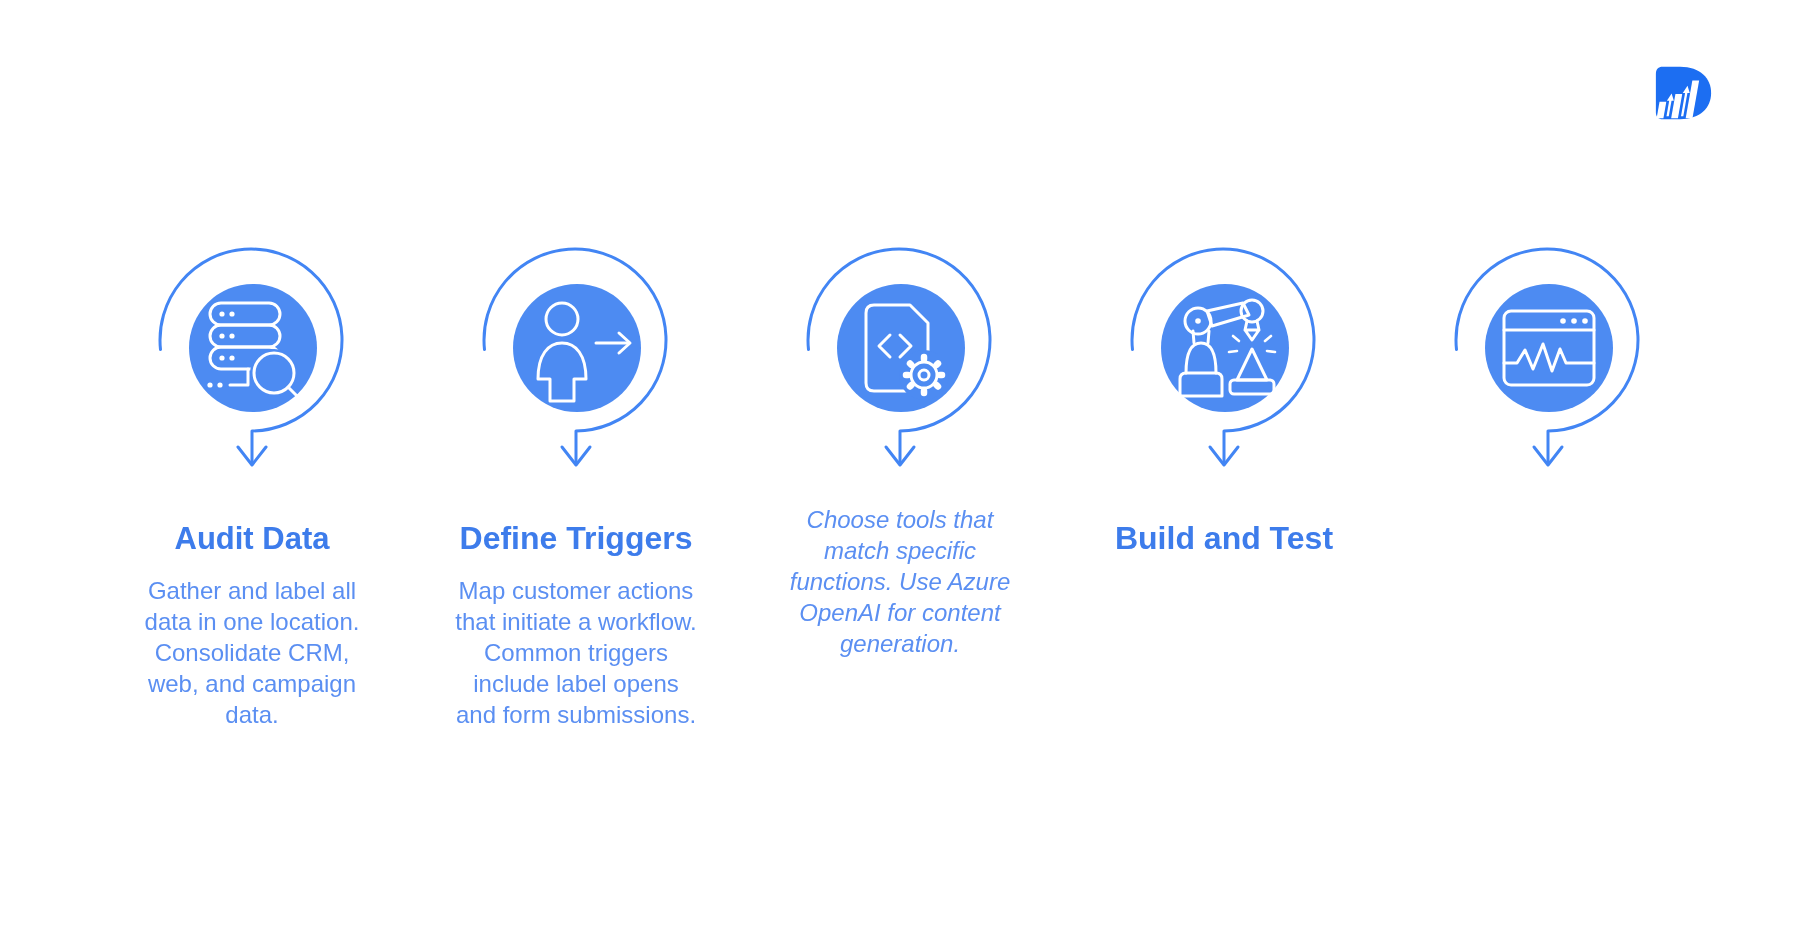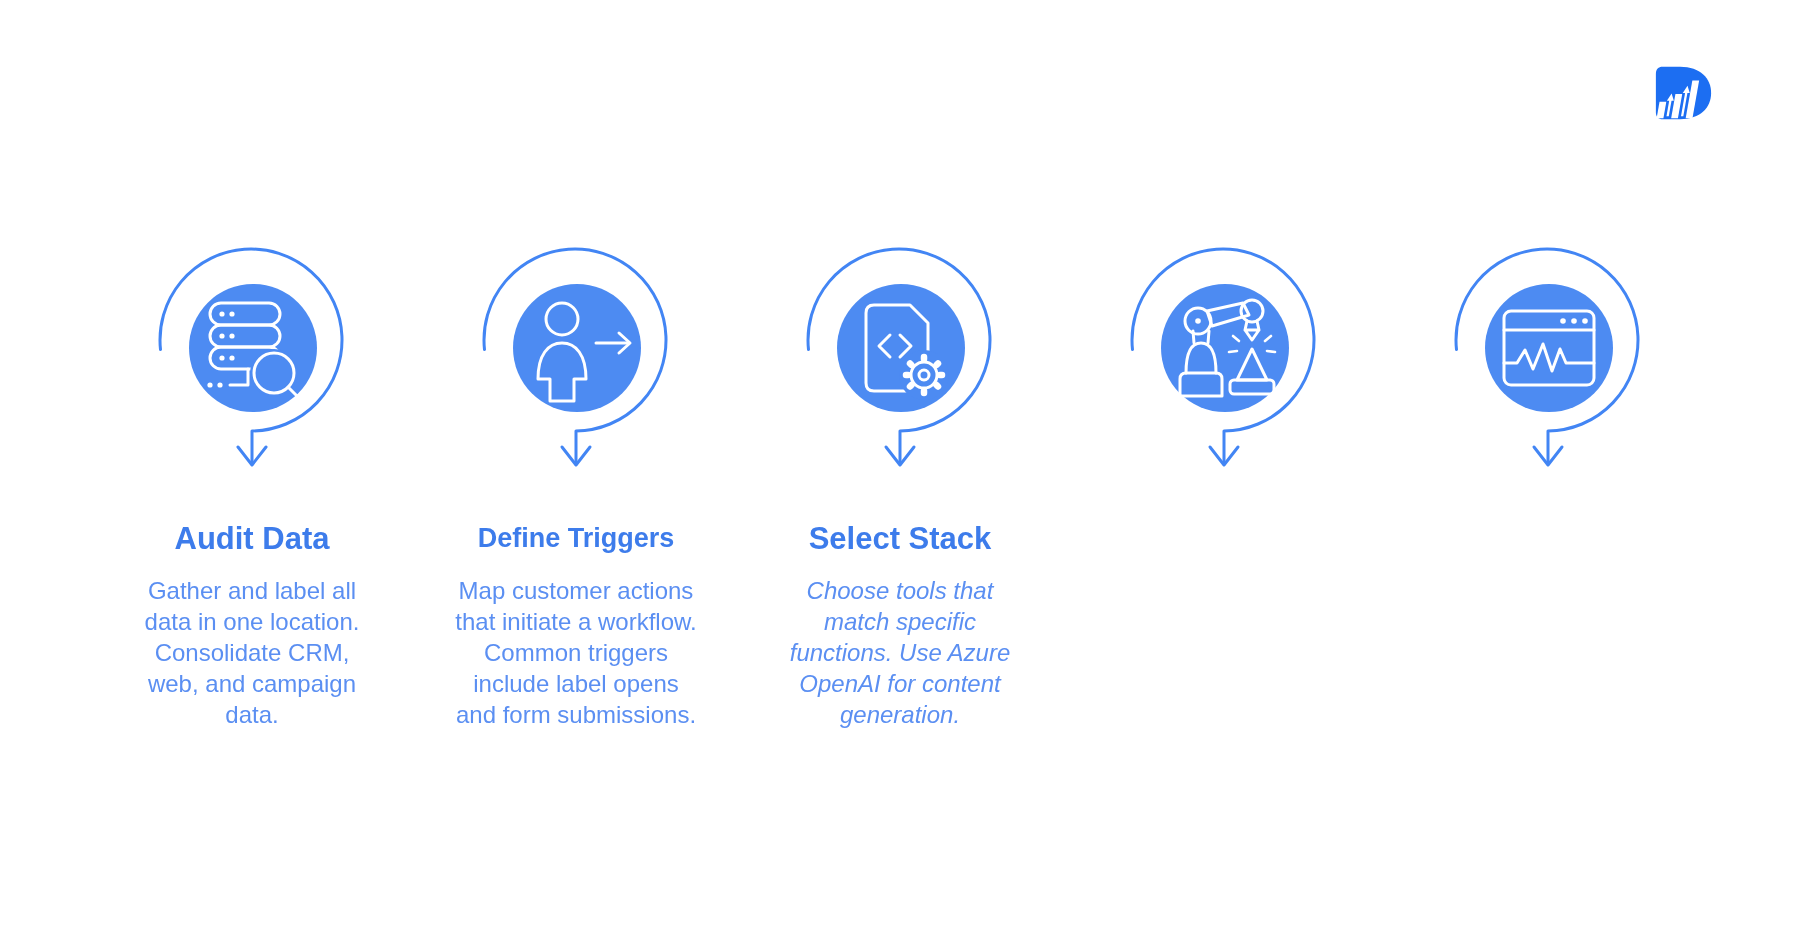--- a/index.html
+++ b/index.html
@@ -28,21 +28,21 @@
     font-size: 31px; font-weight: bold; line-height: 37px;
     color: #3d7ceb;
   }
   .step .title-box { display: flex; justify-content: center; }
   .step p {
     margin: 18px auto 15px;
     font-size: 24px; line-height: 31px;
     color: #5b8ff2;
   }
   
-  .step:nth-child(2) h2, .step:nth-child(4) h2 { font-size: 27px; }
+  .step:nth-child(2) h2, .step:nth-child(4) h2 { font-size: 32px; }
   .step:nth-child(1) p { max-width: 246px; }
   .step:nth-child(2) p { max-width: 252px; }
   .step:nth-child(3) p { max-width: 222px; font-style: italic; }
   .step:nth-child(4) p { max-width: 240px; }
   .step:nth-child(5) p { max-width: 252px; }
   .step:nth-child(5) h2 { max-width: 220px; margin-left: auto; margin-right: auto; }
 
   .loop-stroke { stroke: #4285f4; stroke-width: 3; fill: none;
                  stroke-linecap: round; stroke-linejoin: round; }
   .icon-stroke { stroke: #ffffff; stroke-width: 3; fill: none;
@@ -142,23 +142,20 @@
             <line x1="100.5" y1="102" x2="102" y2="103.5"></line>
             <line x1="88" y1="108" x2="88" y2="110"></line>
             <line x1="75.5" y1="102" x2="74" y2="103.5"></line>
             <line x1="72" y1="92" x2="70" y2="92"></line>
             <line x1="75.5" y1="82" x2="74" y2="80.5"></line>
           </g>
           <circle class="icon-stroke" cx="88" cy="92" r="13"></circle>
           <circle class="icon-stroke" cx="88" cy="92" r="5"></circle>
         </g>
       </svg>
-      <div class="title-box">
-          <h2>Select Stack</h2>
-        </div>
       <p>Choose tools that match specific functions. Use Azure OpenAI for content generation.</p>
     </div>
 
     <div class="step">
       <svg class="module" width="222" height="268" viewBox="0 0 222 268">
         <use href="#loop-arrow"></use>
         <circle cx="112" cy="130" r="64" fill="#4d8bf2"></circle>
         <g transform="translate(47,65)">
           <path class="icon-stroke" d="M 20 113 V 96 Q 20 90 26 90 H 56 Q 62 90 62 96 V 113 Z"></path>
           <path class="icon-stroke" d="M 26 90 C 26 70 31 60 41 60 C 51 60 56 70 56 90"></path>
@@ -171,20 +168,23 @@
           <g stroke="#ffffff" stroke-width="2.6" stroke-linecap="round">
             <line x1="79" y1="58" x2="73" y2="53"></line>
             <line x1="77" y1="68" x2="69" y2="69"></line>
             <line x1="105" y1="58" x2="111" y2="53"></line>
             <line x1="107" y1="68" x2="115" y2="69"></line>
           </g>
           <path class="icon-stroke" d="M 92 66 L 107 97 H 77 Z"></path>
           <rect class="icon-stroke" x="70" y="97" width="44" height="14" rx="4"></rect>
         </g>
       </svg>
+      <div class="title-box">
+          <h2>Build and Test</h2>
+        </div>
     </div>
 
     <div class="step">
       <svg class="module" width="222" height="268" viewBox="0 0 222 268">
         <use href="#loop-arrow"></use>
         <circle cx="112" cy="130" r="64" fill="#4d8bf2"></circle>
         <g transform="translate(47,65)">
           <rect class="icon-stroke" x="20" y="28" width="90" height="74" rx="7"></rect>
           <line class="icon-stroke" x1="20" y1="47" x2="110" y2="47"></line>
           <circle class="icon-fill" cx="79" cy="38" r="2.8"></circle>

